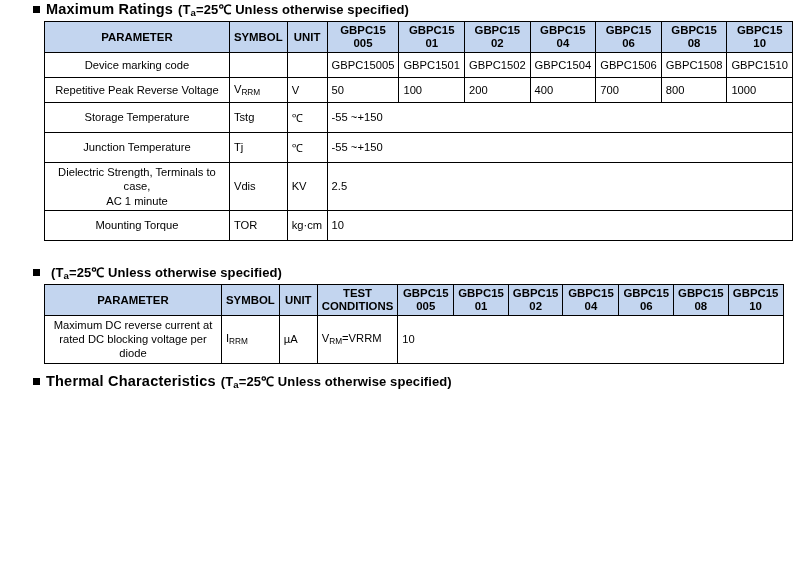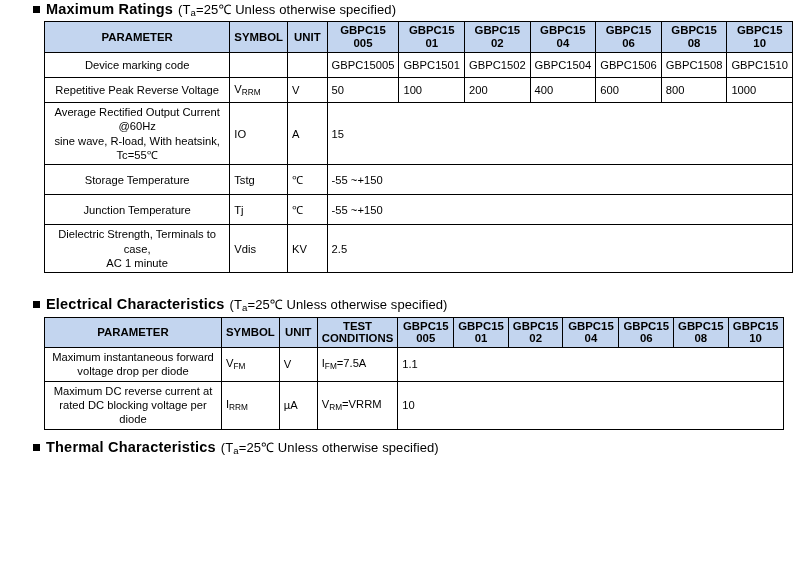--- a/index.html
+++ b/index.html
@@ -39,21 +39,21 @@
     position: relative;
     top: -1px;
   }
   .sec-title {
     font-size: 14.5px;
     font-weight: bold;
     letter-spacing: .2px;
   }
   .sec-cond {
     font-size: 13px;
-    font-weight: normal;
+    font-weight: bold;
     margin-left: 5px;
     letter-spacing: .1px;
   }
   .sub {
     font-size: 0.74em;
     vertical-align: -0.25em;
   }
   .sup {
     font-size: 0.7em;
     vertical-align: 0.42em;
@@ -145,35 +145,25 @@
     </tr>
 
     <tr style="height:25px">
       <td class="param">Repetitive Peak Reverse Voltage</td>
       <td class="ctr"><span>V</span><span class="sub">RRM</span></td>
       <td class="ctr">V</td>
       <td class="ctr">50</td>
       <td class="ctr">100</td>
       <td class="ctr">200</td>
       <td class="ctr">400</td>
-      <td class="ctr">600</td>
+      <td class="ctr">700</td>
       <td class="ctr">800</td>
       <td class="ctr">1000</td>
     </tr>
 
-    <tr style="height:42px">
-      <td class="param">
-        <span>Average Rectified Output Current @60Hz</span><br>
-        <span>sine wave, R-load, With heatsink,</span><br>
-        <span>Tc=55℃</span>
-      </td>
-      <td class="ctr"><span>I</span><span>O</span></td>
-      <td class="ctr">A</td>
-      <td class="ctr" colspan="7">15</td>
-    </tr>
 
 
 
     <tr style="height:30px">
       <td class="param">Storage Temperature</td>
       <td class="ctr">Tstg</td>
       <td class="ctr">℃</td>
       <td class="ctr" colspan="7">-55 ~+150</td>
     </tr>
 
@@ -187,28 +177,33 @@
     <tr style="height:32px">
       <td class="param">
         <span>Dielectric Strength, Terminals to case,</span><br>
         <span>AC 1 minute</span>
       </td>
       <td class="ctr">Vdis</td>
       <td class="ctr">KV</td>
       <td class="ctr" colspan="7">2.5</td>
     </tr>
 
+    <tr style="height:30px">
+      <td class="param">Mounting Torque</td>
+      <td class="ctr">TOR</td>
+      <td class="ctr">kg·cm</td>
+      <td class="ctr" colspan="7">10</td>
+    </tr>
   </tbody>
     </table>
 
   <div class="gap-a"></div>
 
   <div class="section-head">
     <span class="bullet"></span>
-    <span class="sec-title">Electrical Characteristics</span>
     <span class="sec-cond"><span>(T</span><span class="sub">a</span><span>=25℃  Unless otherwise specified)</span></span>
   </div>
 
   <table class="ds">
     <colgroup>
       <col style="width:177px">
         <col style="width:48px">
         <col style="width:38px">
         <col style="width:73px">
       <col style="width:56px">
@@ -227,30 +222,20 @@
       <th><span>TEST</span><br><span>CONDITIONS</span></th>
       <th><span>GBPC15</span><br><span>005</span></th>
       <th><span>GBPC15</span><br><span>01</span></th>
       <th><span>GBPC15</span><br><span>02</span></th>
       <th><span>GBPC15</span><br><span>04</span></th>
       <th><span>GBPC15</span><br><span>06</span></th>
       <th><span>GBPC15</span><br><span>08</span></th>
       <th><span>GBPC15</span><br><span>10</span></th>
     </tr>
 
-    <tr style="height:31px">
-      <td class="param">
-        <span>Maximum instantaneous forward</span><br>
-        <span>voltage drop per diode</span>
-      </td>
-      <td class="ctr"><span>V</span><span class="sub">FM</span></td>
-      <td class="ctr">V</td>
-      <td class="ctr"><span>I</span><span class="sub">FM</span><span>=7.5A</span></td>
-      <td class="ctr" colspan="7">1.1</td>
-    </tr>
 
     <tr style="height:40px">
       <td class="param">
         <span>Maximum DC reverse current at</span><br>
         <span>rated DC blocking voltage per</span><br>
         <span>diode</span>
       </td>
       <td class="ctr"><span>I</span><span class="sub">RRM</span></td>
       <td class="ctr">µA</td>
       <td class="ctr"><span>V</span><span class="sub">RM</span><span>=VRRM</span></td>

